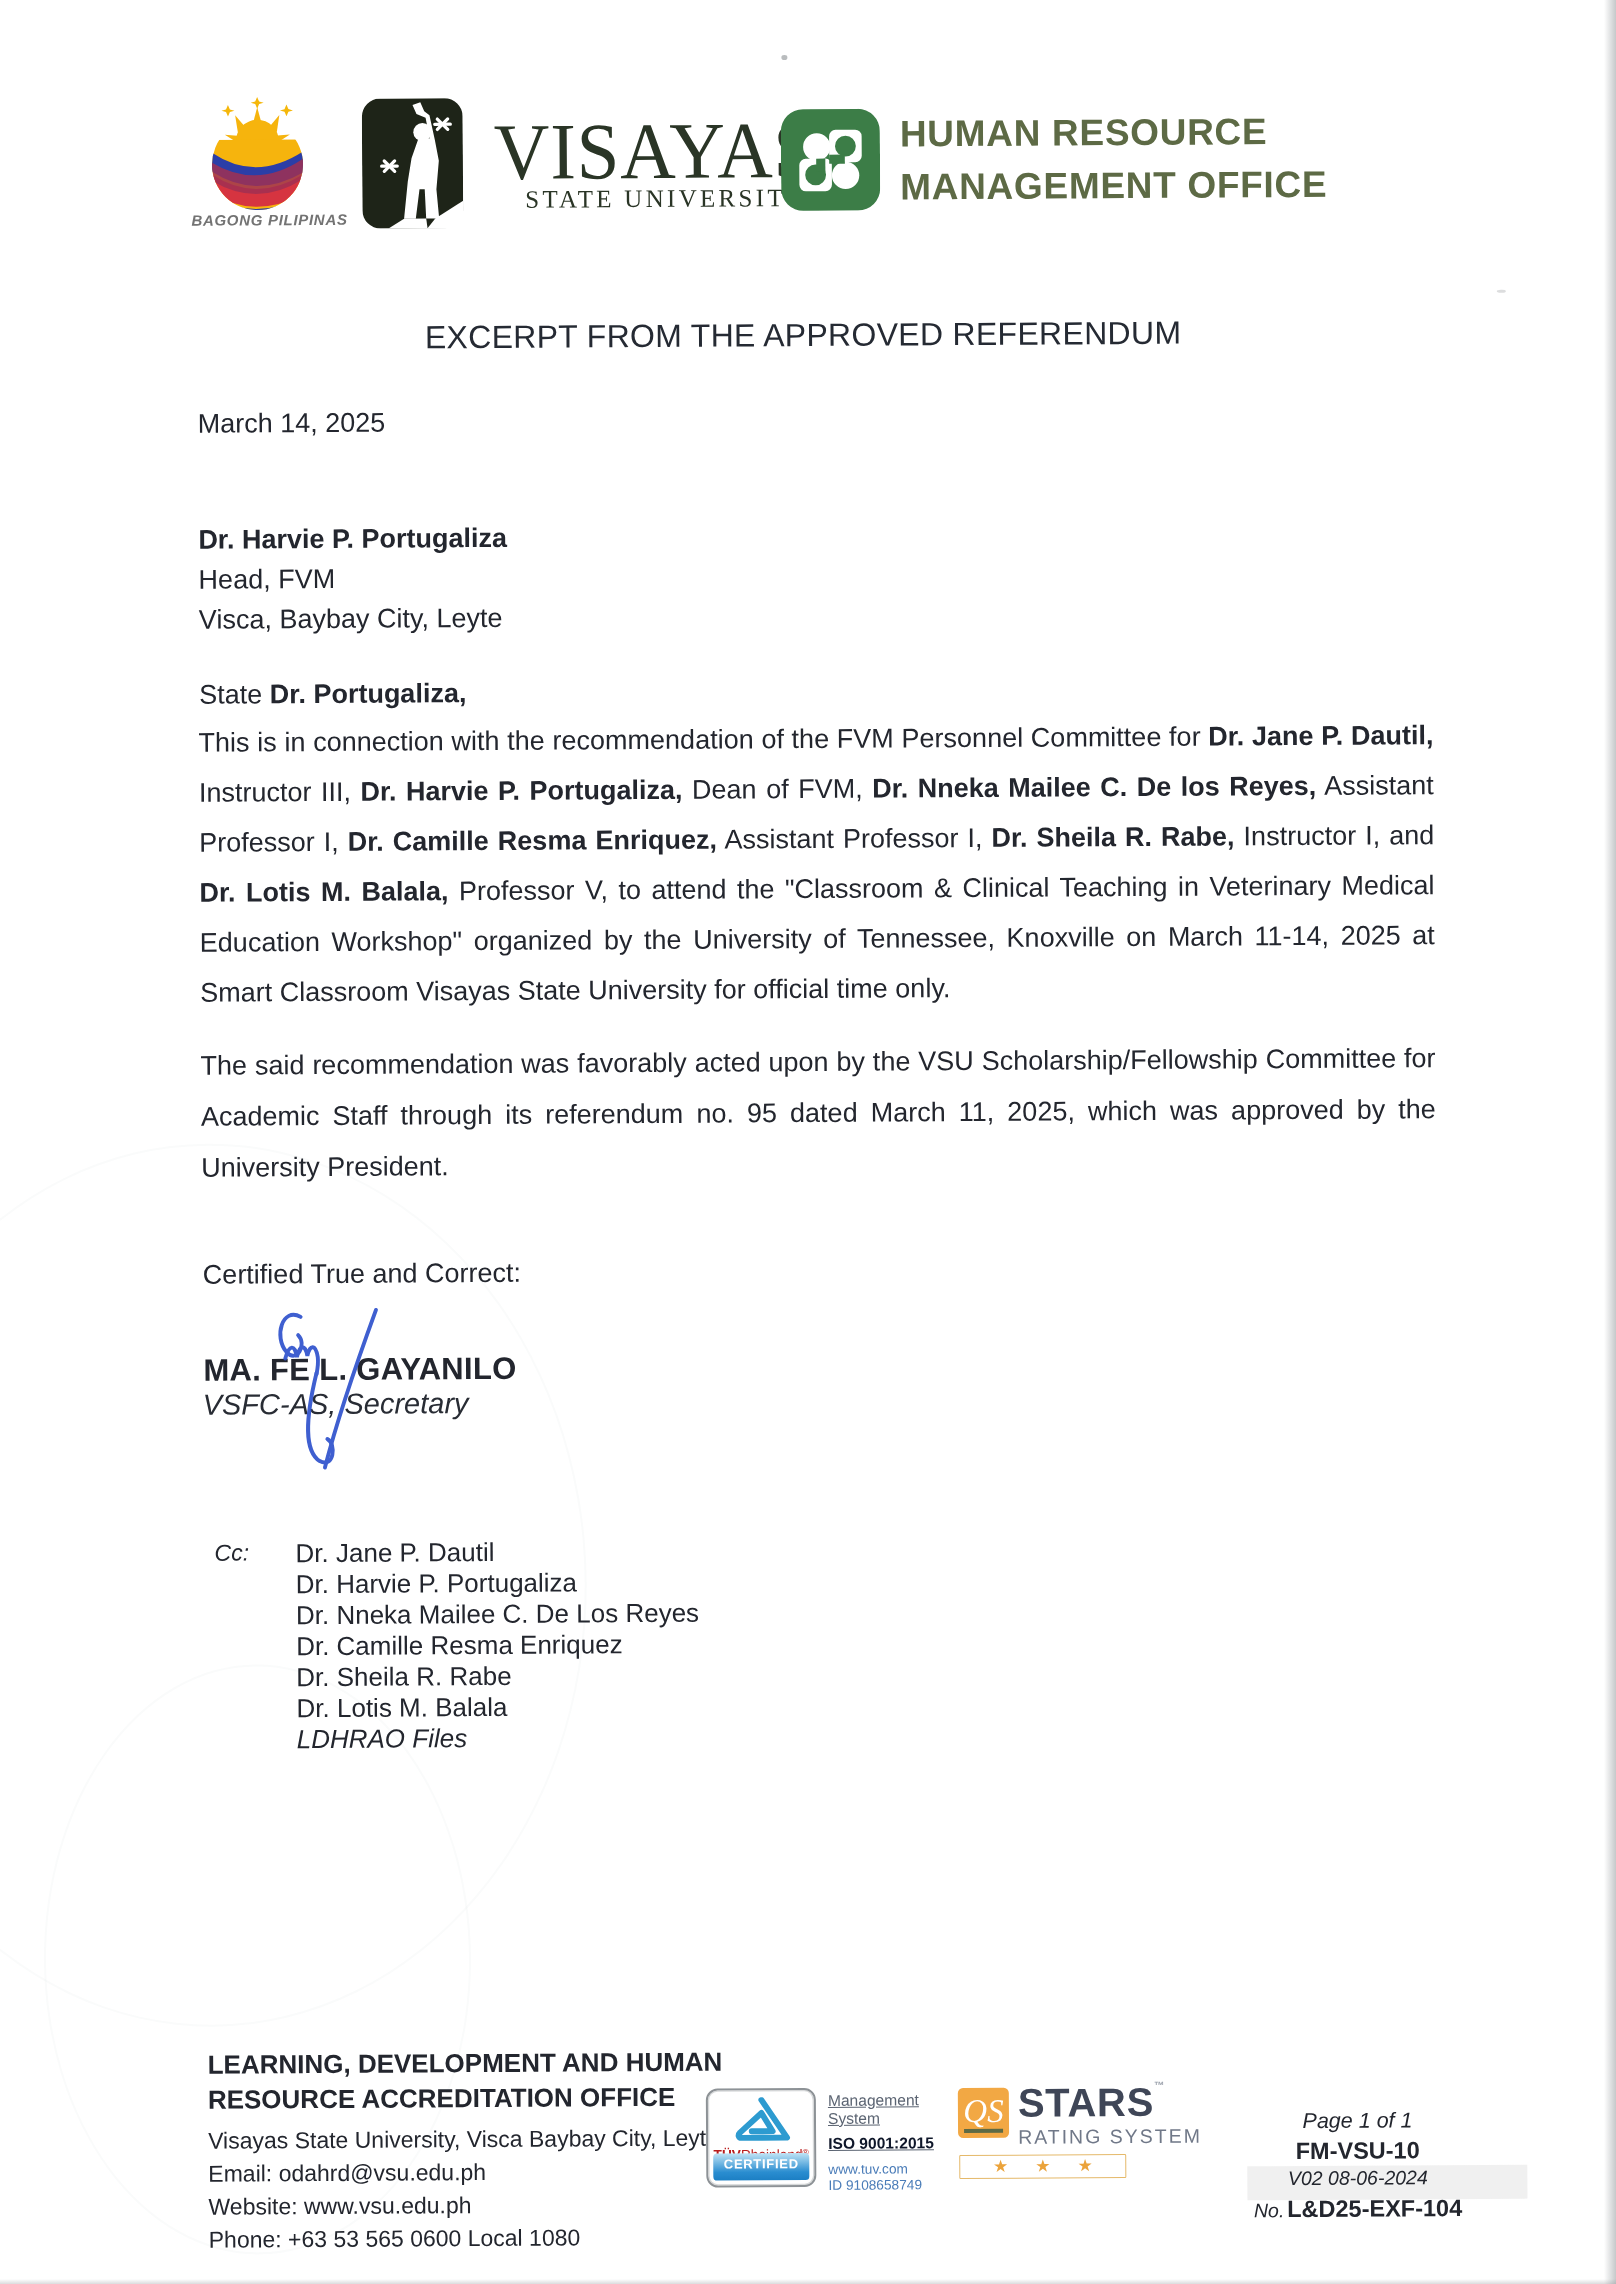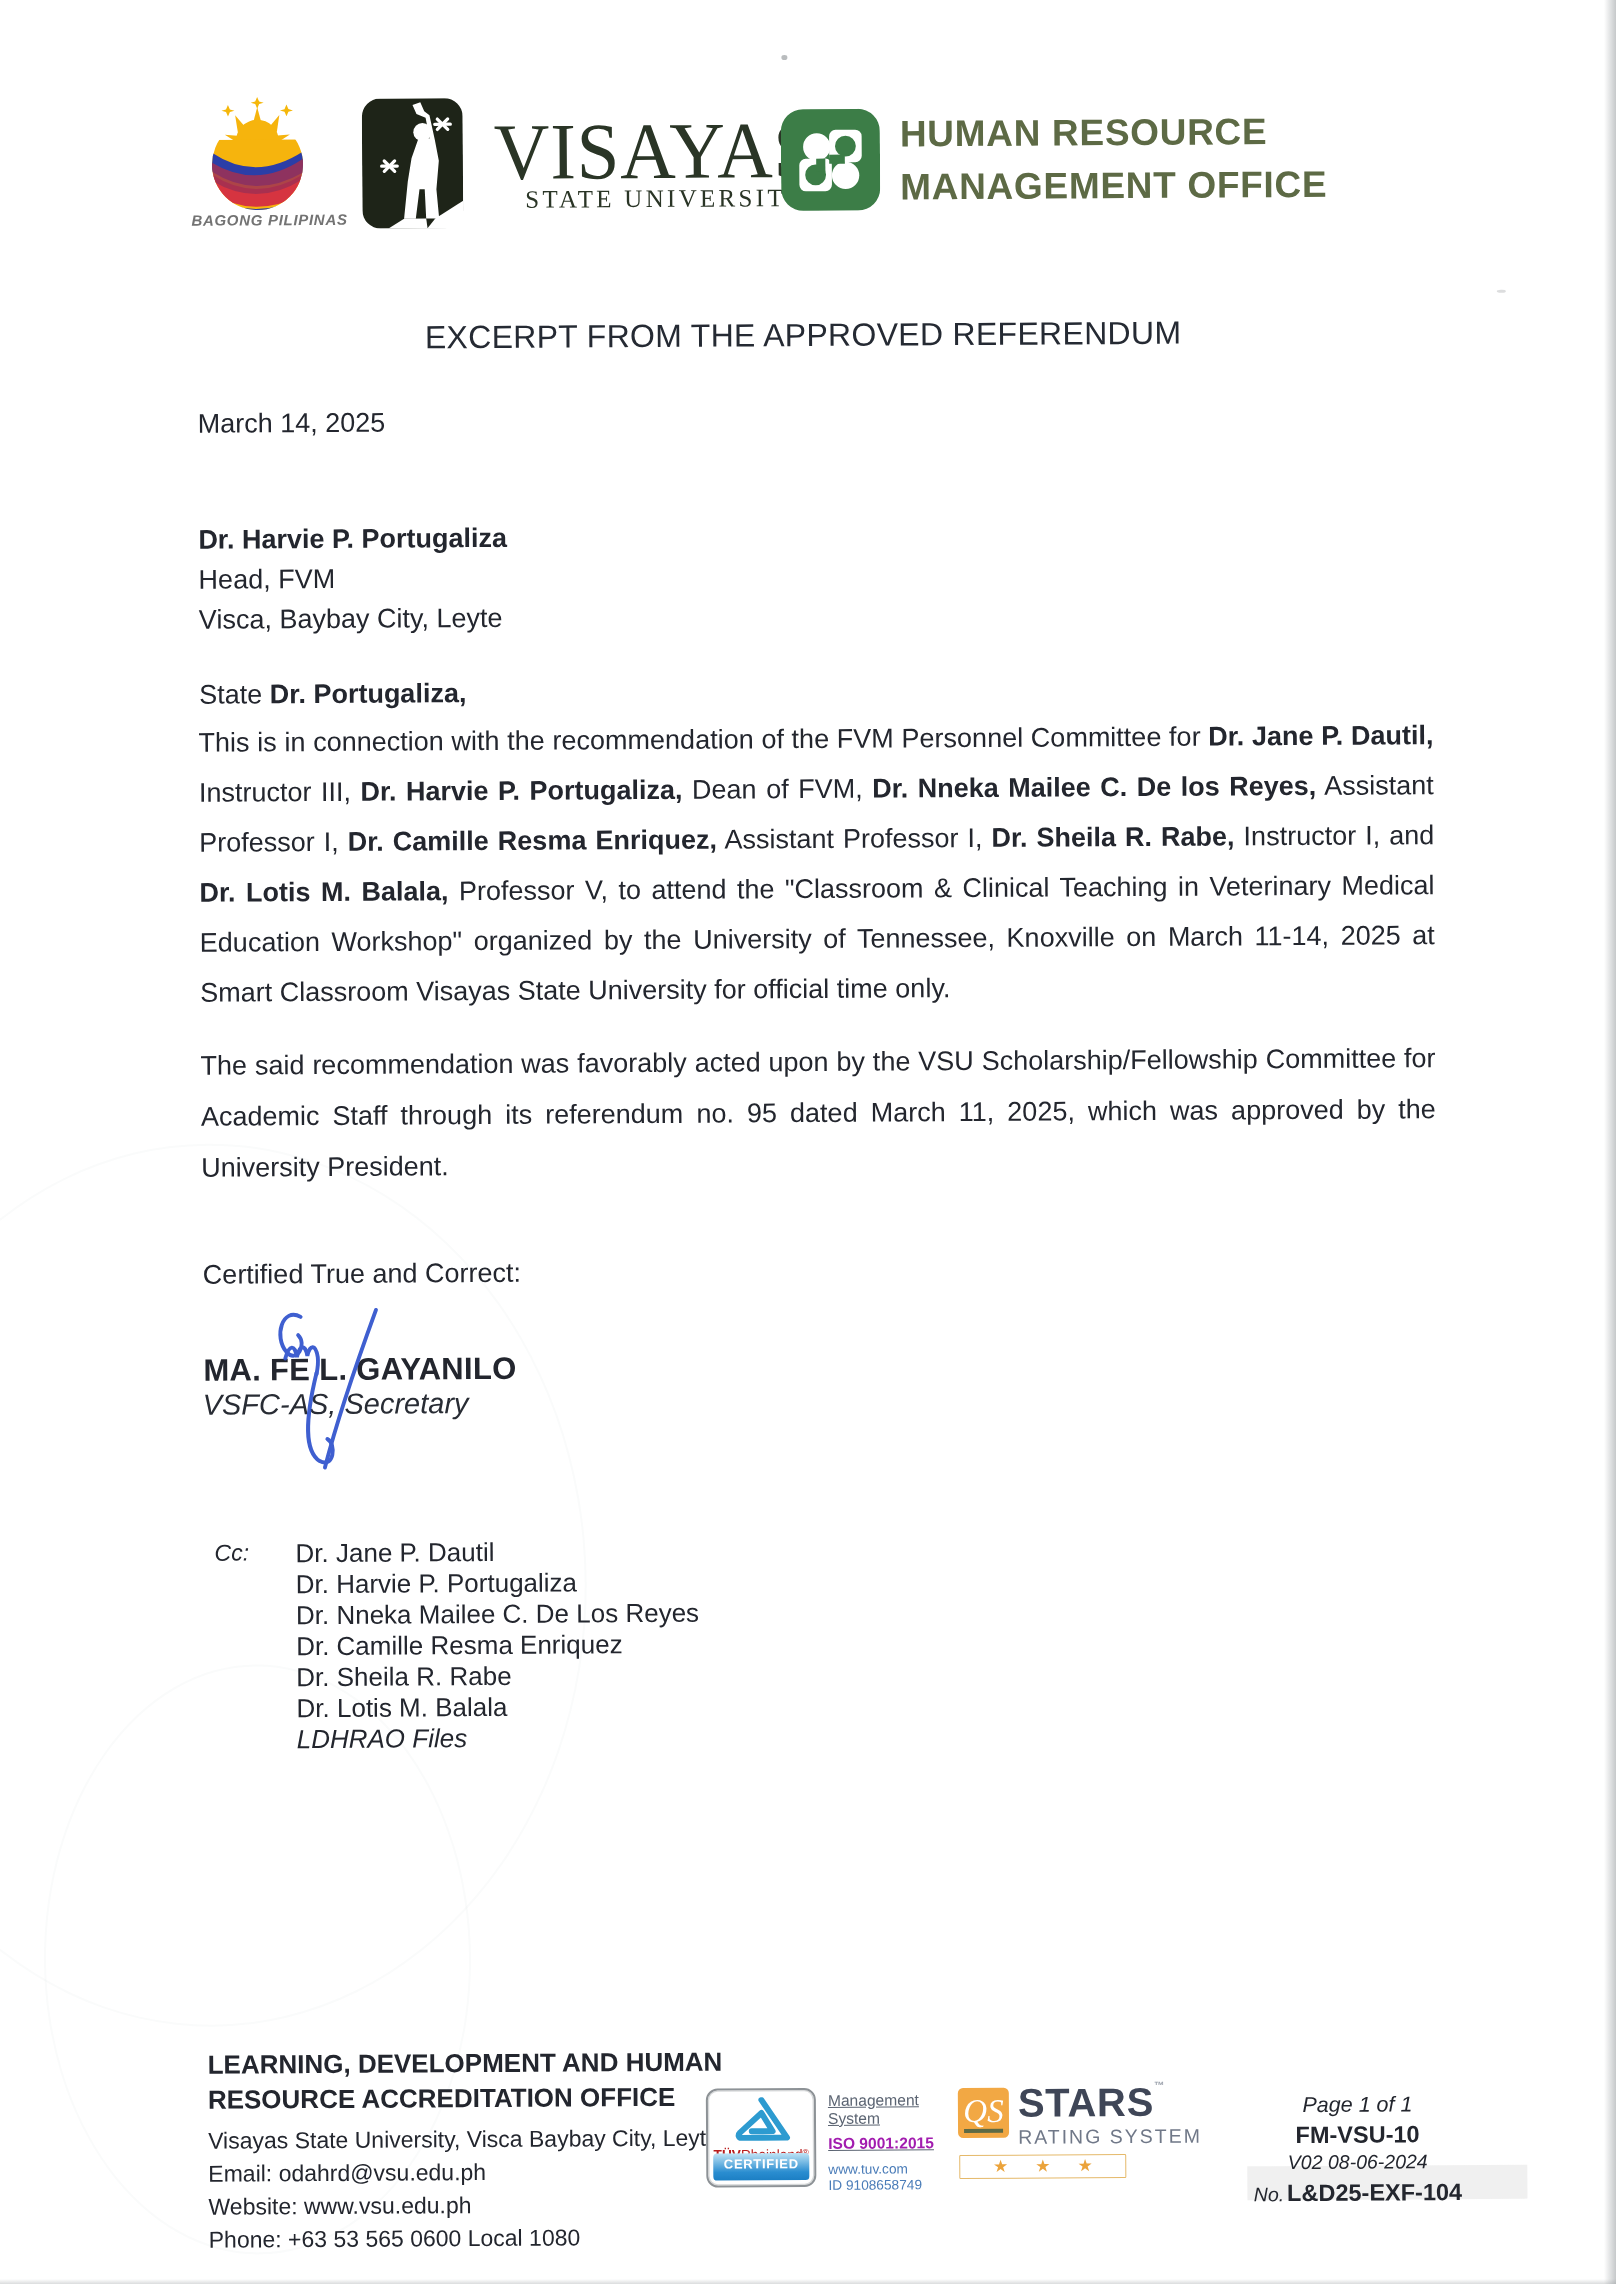--- a/index.html
+++ b/index.html
@@ -38,21 +38,21 @@
   .tuv-col{font-size:15.6px;line-height:17.6px;color:#5b6472;white-space:nowrap;}
   .tuv-blue{font-size:13.7px;line-height:16.3px;color:#4a7cb8;white-space:nowrap;}
   .qs-square{width:51px;height:50px;background:#f2a844;border-radius:5.2px;position:relative;}
   .qs-letters{font-family:"Liberation Serif", serif;font-style:italic;color:#ffffff;font-size:33px;line-height:46px;text-align:center;}
   .qs-strip{position:absolute;left:5.9px;right:5.9px;bottom:5.2px;height:3.9px;background:#5d6a45;}
   .qs-stars-word{font-size:40px;font-weight:700;color:#3f4657;letter-spacing:0.7px;white-space:nowrap;}
   .qs-rating{font-size:19.5px;color:#707888;letter-spacing:2px;white-space:nowrap;}
   .qs-tm{font-size:10.4px;color:#9aa0ab;vertical-align:top;}
   .stars-box{width:165px;height:21.5px;border:1.3px solid #e5b96a;border-radius:1.3px;display:flex;align-items:center;justify-content:center;gap:27px;}
   .star{color:#eba33b;font-size:17px;line-height:1;}
-  .p-italic{font-size:21.5px;font-style:italic;color:#23262e;white-space:nowrap;}
+  .p-italic{font-size:21.5px;font-style:italic;color:#23262e;white-space:nowrap;margin-top:16px;}
   .p-bold{font-size:23.5px;font-weight:700;color:#23262e;white-space:nowrap;}
   .p-small-italic{font-size:19.5px;font-style:italic;color:#23262e;white-space:nowrap;}
   .gray-band{background:#ebebeb;opacity:0.75;}
   
   .edge-right{position:absolute;top:0;right:0;width:11.7px;height:100%;
     background:linear-gradient(to right, rgba(150,155,158,0), rgba(150,155,158,0.55));}
   .edge-bottom{position:absolute;left:0;bottom:0;width:100%;height:4.6px;
     background:linear-gradient(to top, rgba(150,155,158,0.35), rgba(150,155,158,0));}
   .dot{position:absolute;border-radius:50%;background:#b9bcbe;}
   .ghost-arc{position:absolute;border:2px solid rgba(60,70,80,0.025);border-radius:50%;}
@@ -204,21 +204,21 @@
   <div class="abs tuv-badge" style="left:700px;top:2088px;">
     <svg width="59" height="47" viewBox="0 0 90 72" style="position:absolute;left:23.5px;top:6.5px;">
       <path d="M45,4 L84,62 L14,62 C10,62 8,58 12,54 L45,24 L62,52 L30,52" fill="none" stroke="#2d9bd0" stroke-width="9" stroke-linejoin="round" stroke-linecap="round"></path>
     </svg>
     <div class="tuv-brand" style="position:absolute;left:0;right:0;top:57px;text-align:center;"><span class="b">TÜV</span><span>Rheinland</span><span style="font-size:8.5px;vertical-align:top;">®</span></div>
     <div class="tuv-band">CERTIFIED</div>
   </div>
   <div class="abs tuv-col" style="left:822px;top:2092px;text-decoration:underline;">
     <div>Management</div>
     <div>System</div>
-    <div style="margin-top:7.8px;font-weight:700;color:#a21caf;">ISO 9001:2015</div>
+    <div style="margin-top:7.8px;font-weight:700;color:#0f172a;">ISO 9001:2015</div>
   </div>
   <div class="abs tuv-blue" style="left:822px;top:2162px;">
     <div>www.tuv.com</div>
     <div>ID 9108658749</div>
   </div>
 
   <div class="abs qs-square" style="left:952px;top:2089px;">
     <div class="qs-letters">QS</div>
     <div class="qs-strip"></div>
   </div>

